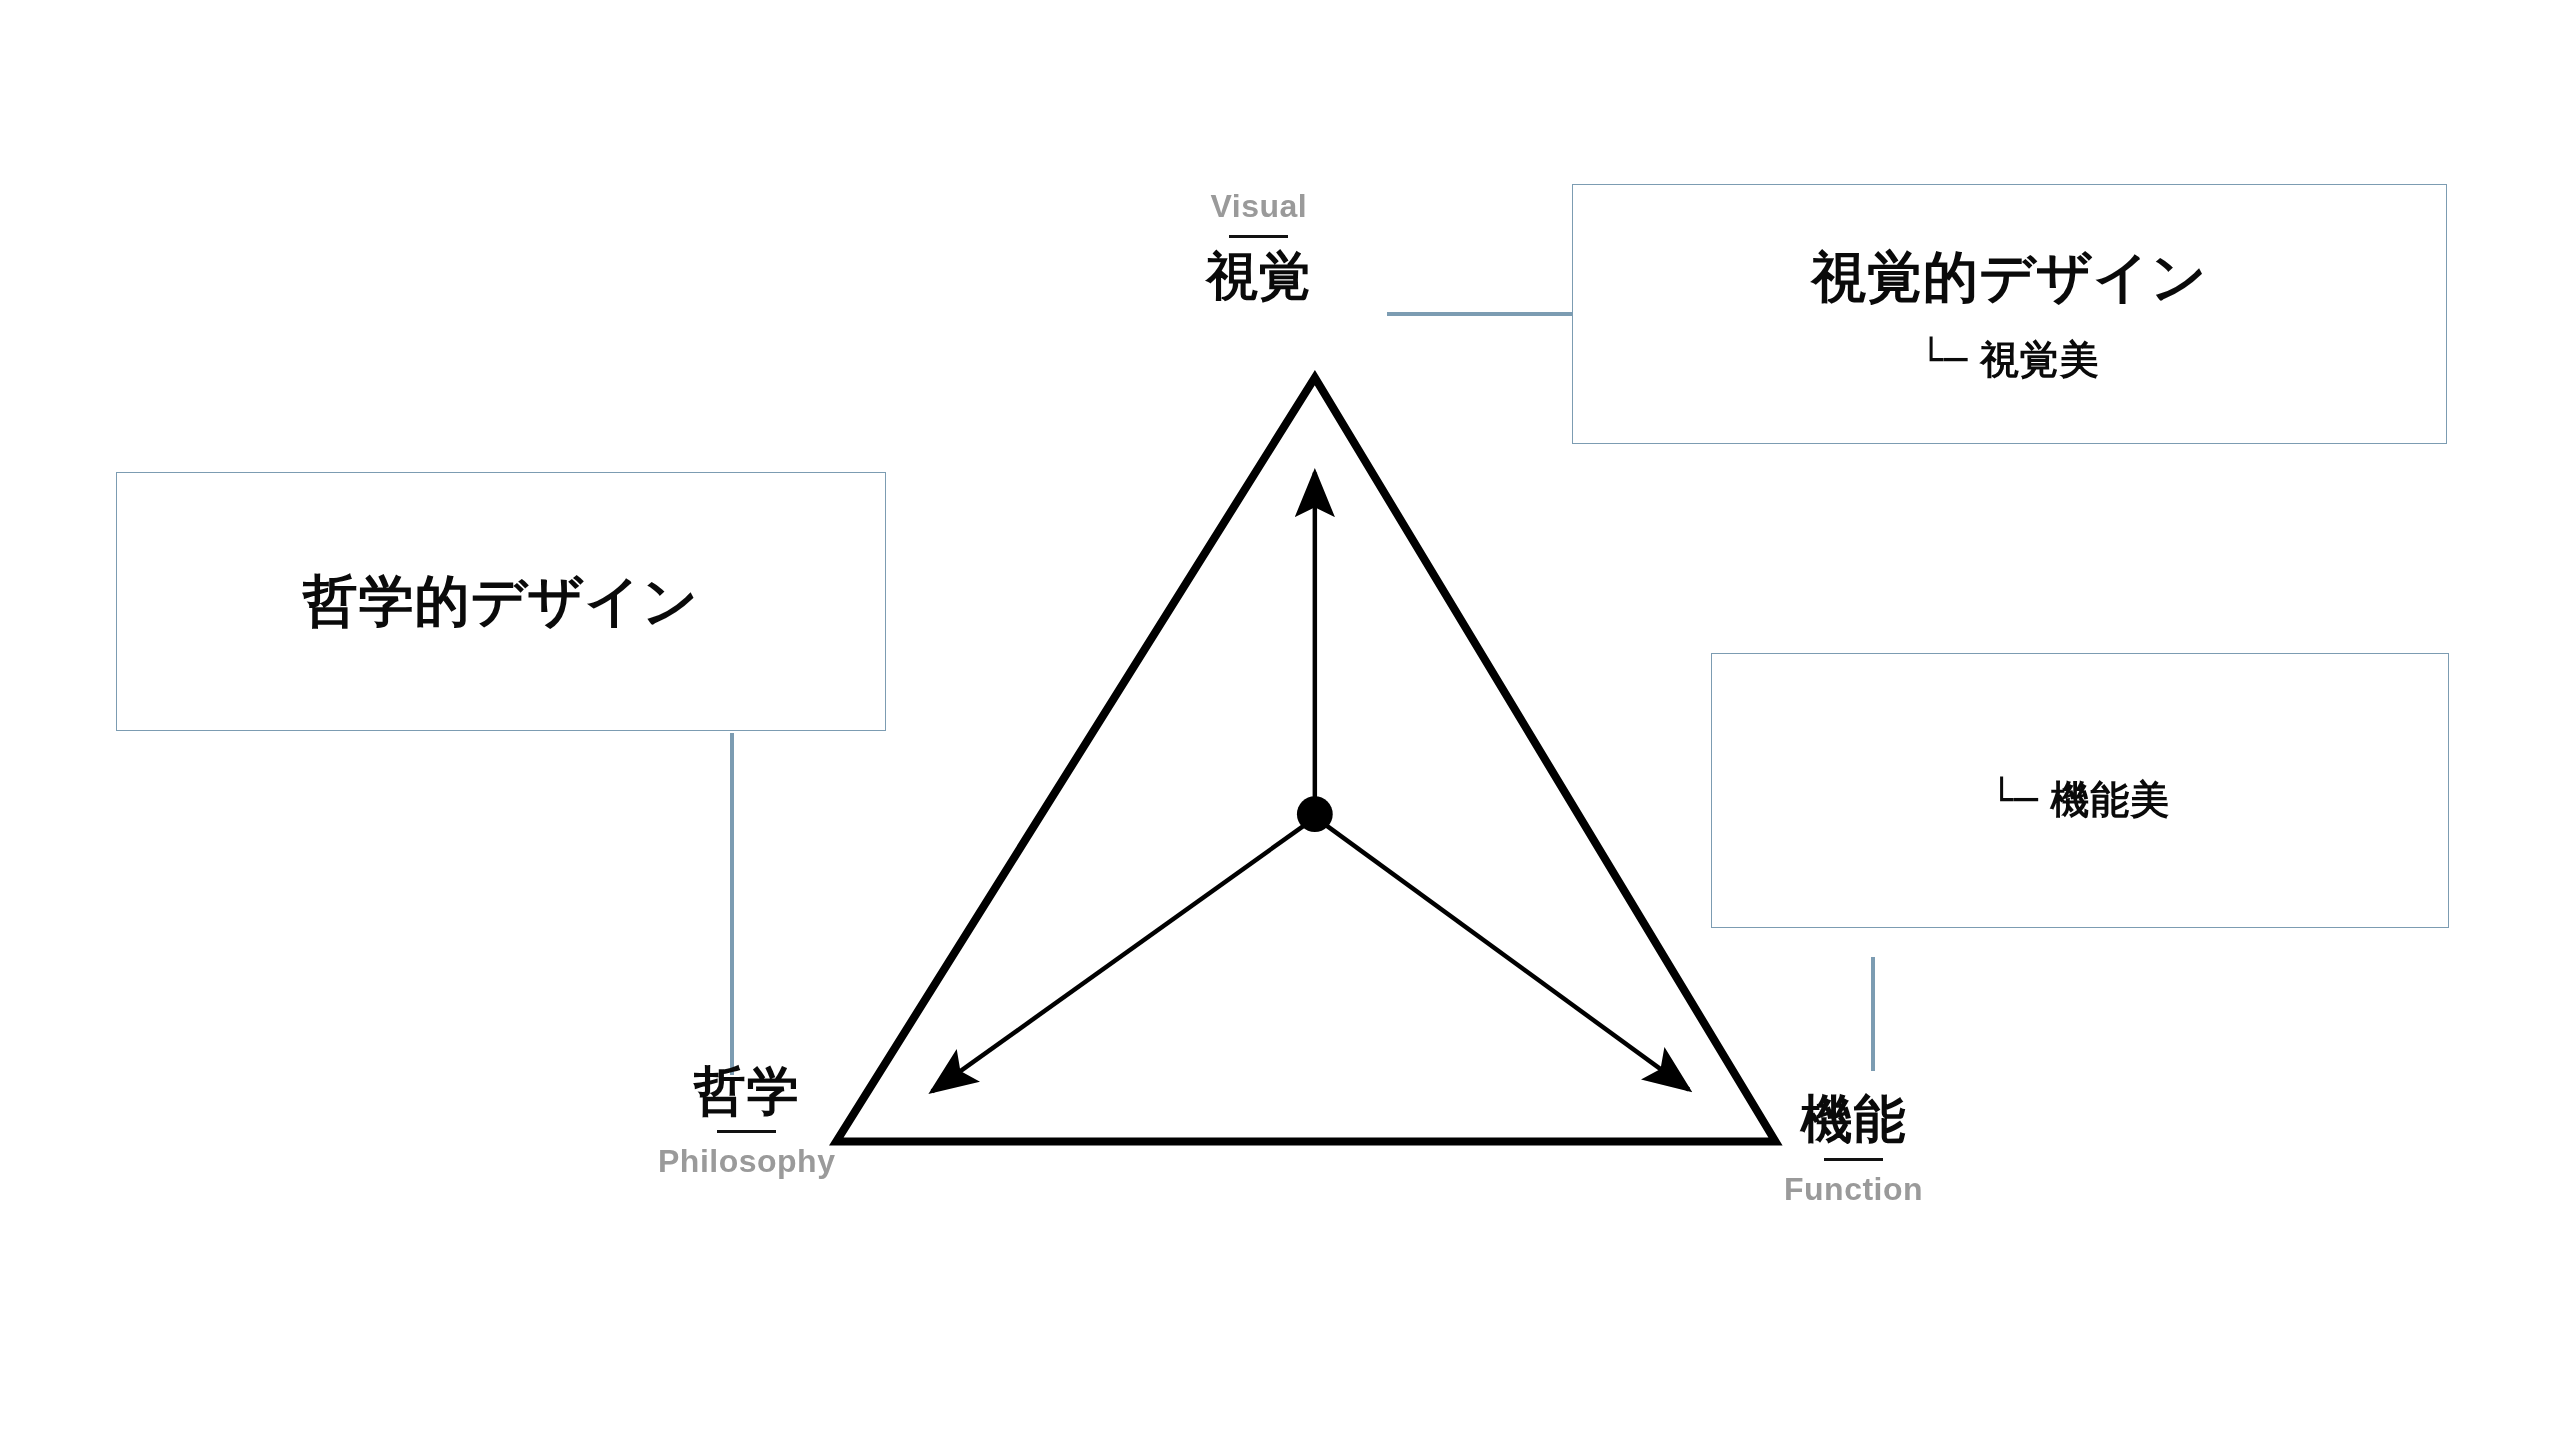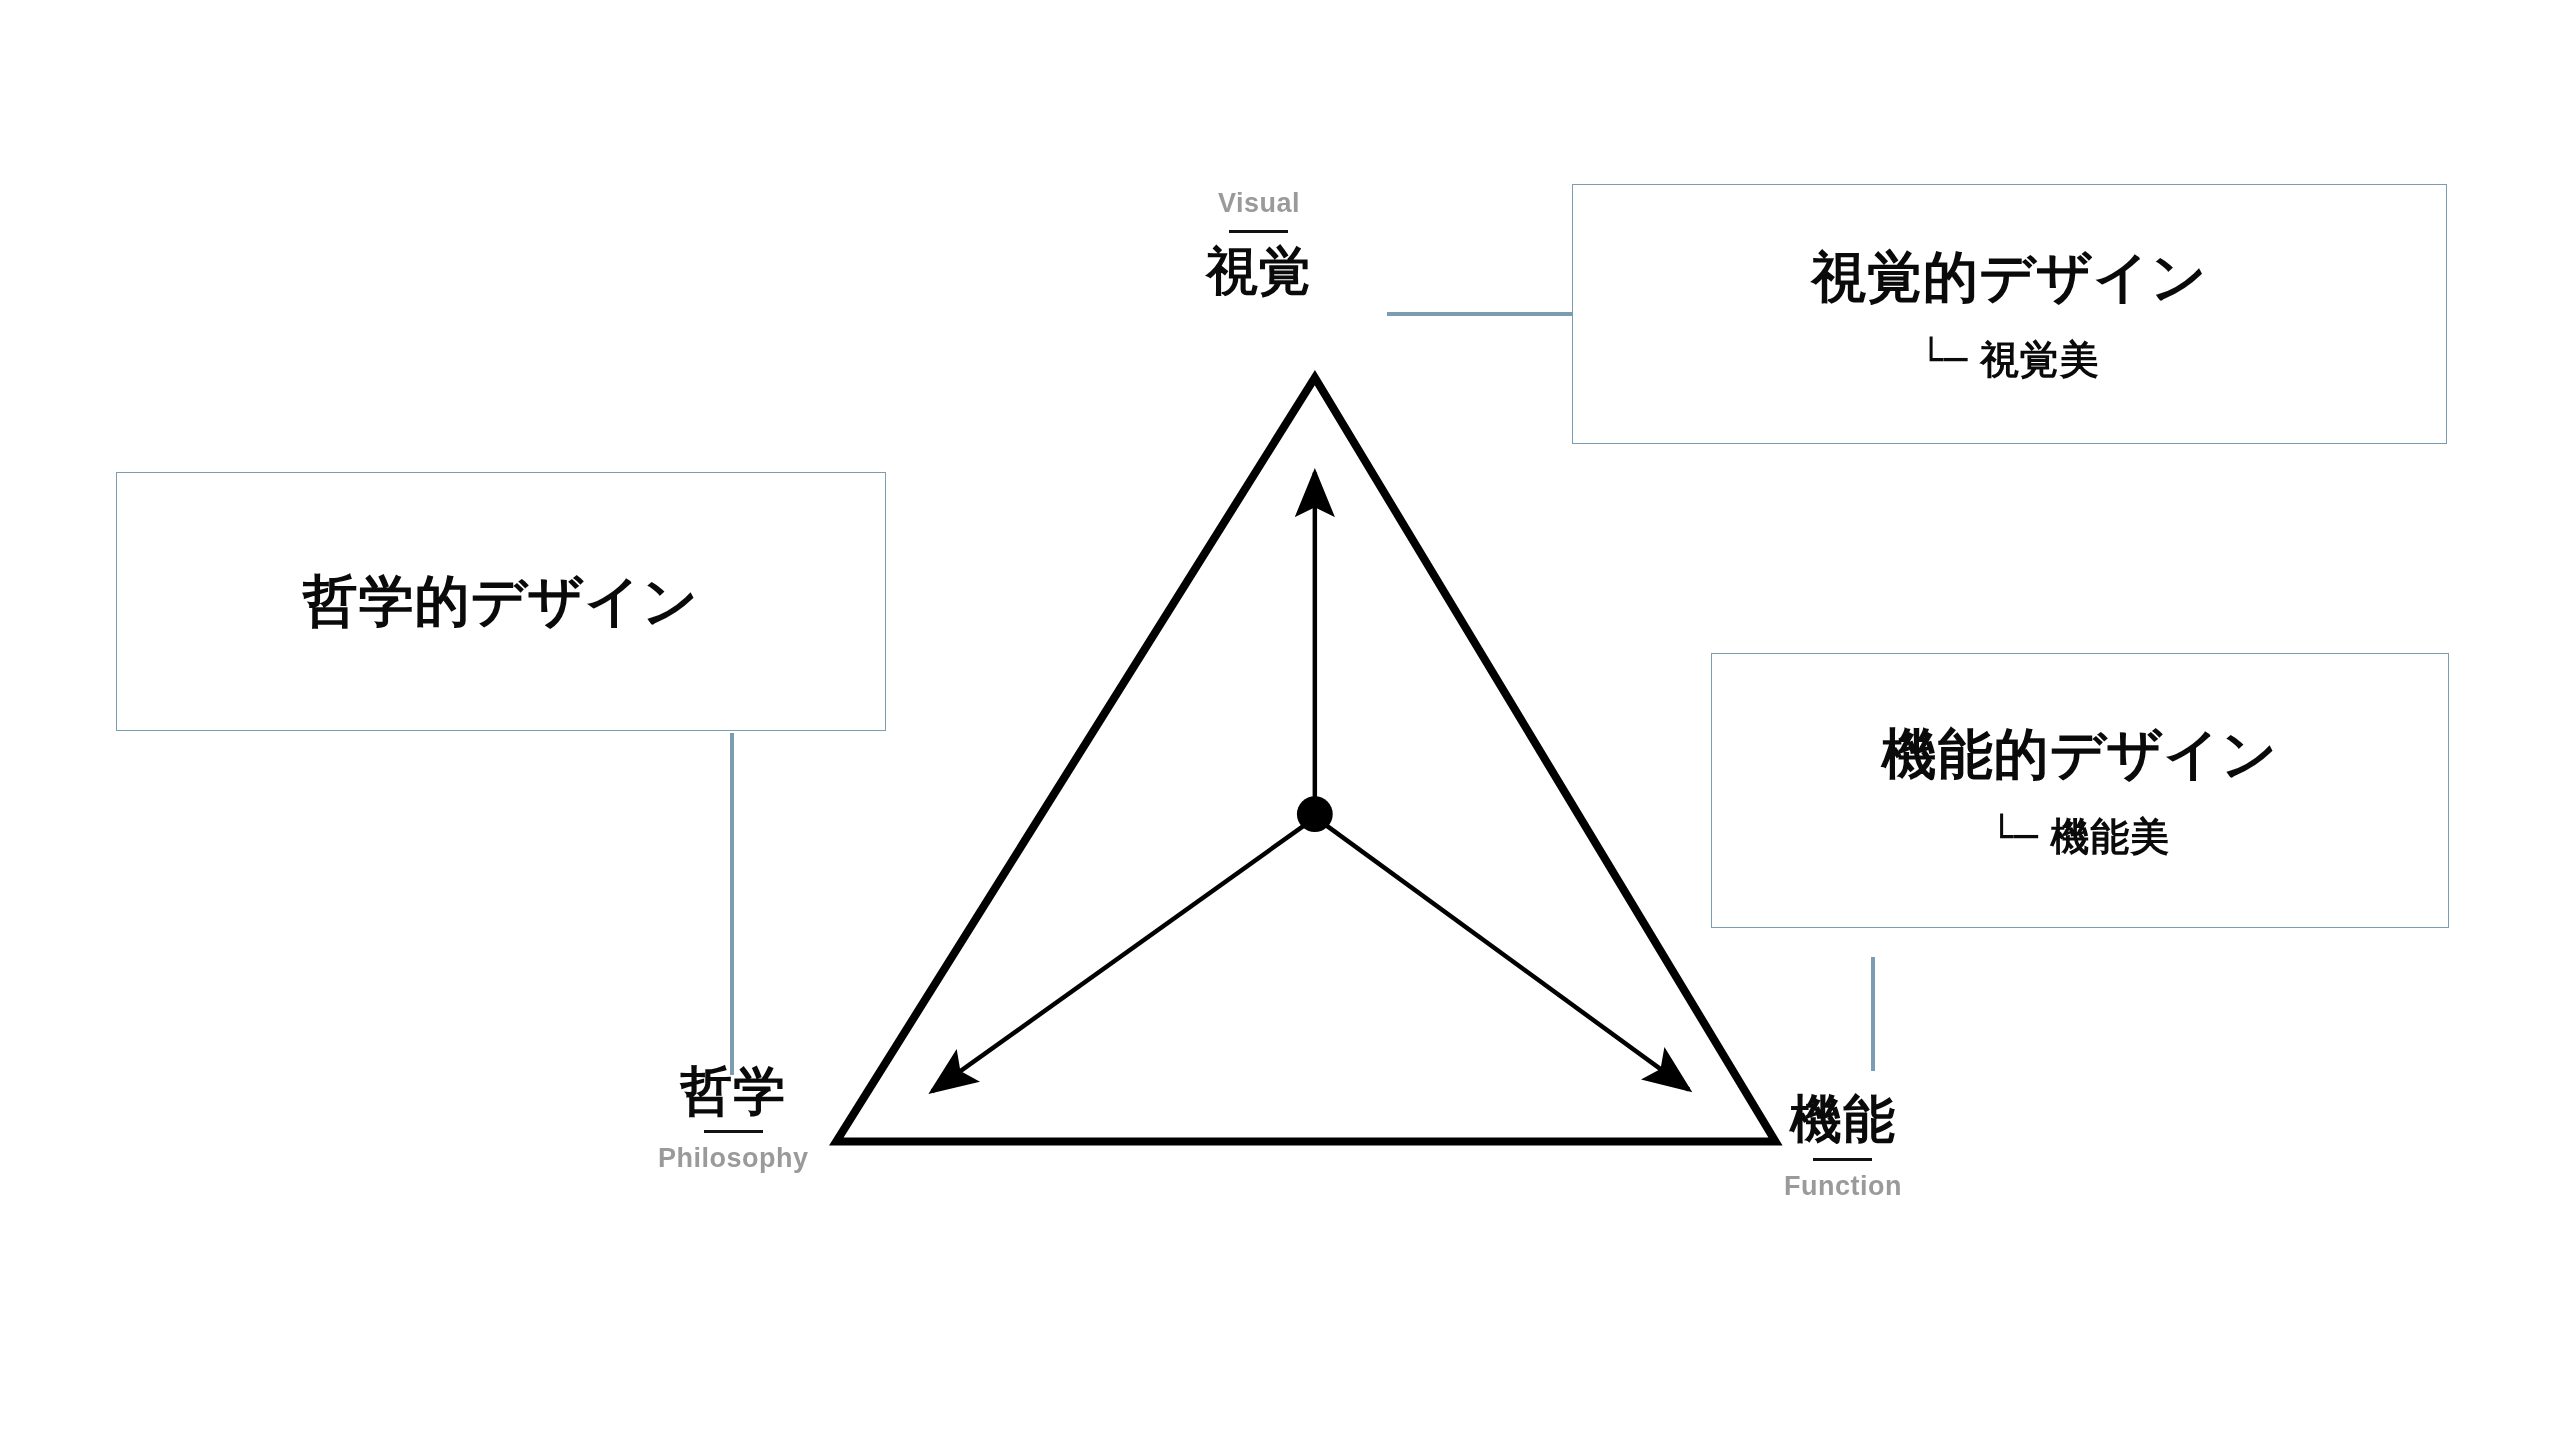--- a/index.html
+++ b/index.html
@@ -41,21 +41,21 @@
     letter-spacing: 0.9px;
     white-space: nowrap;
   }
   .vertex-rule {
     width: 59px;
     height: 3.6px;
     background: #121212;
     margin: 12.5px 0 11.6px 0;
   }
   .vertex-en {
-    font-size: 27px;
+    font-size: 32px;
     font-weight: 700;
     color: #9a9a9a;
     letter-spacing: 0.5px;
     white-space: nowrap;
   }
 
   #vertex-visual    { left: 1206px; top: 190px;  }
   #vertex-philosophy{ left: 626px;  top: 1065px; margin-left: 32px; }
   #vertex-function  { left: 1784px; top: 1093px; }
 
@@ -157,21 +157,20 @@
       <span class="tree-branch">└─</span>
       <span>視覚美</span>
     </div>
   </div>
 
   <div class="callout" id="callout-philosophy">
     <div class="callout-title">哲学的デザイン</div>
   </div>
 
   <div class="callout" id="callout-function">
-    <div class="callout-title">機能的デザイン</div>
     <div class="callout-sub">
       <span class="tree-branch">└─</span>
       <span>機能美</span>
     </div>
   </div>
 
 </div>
 
 
 </body></html>

